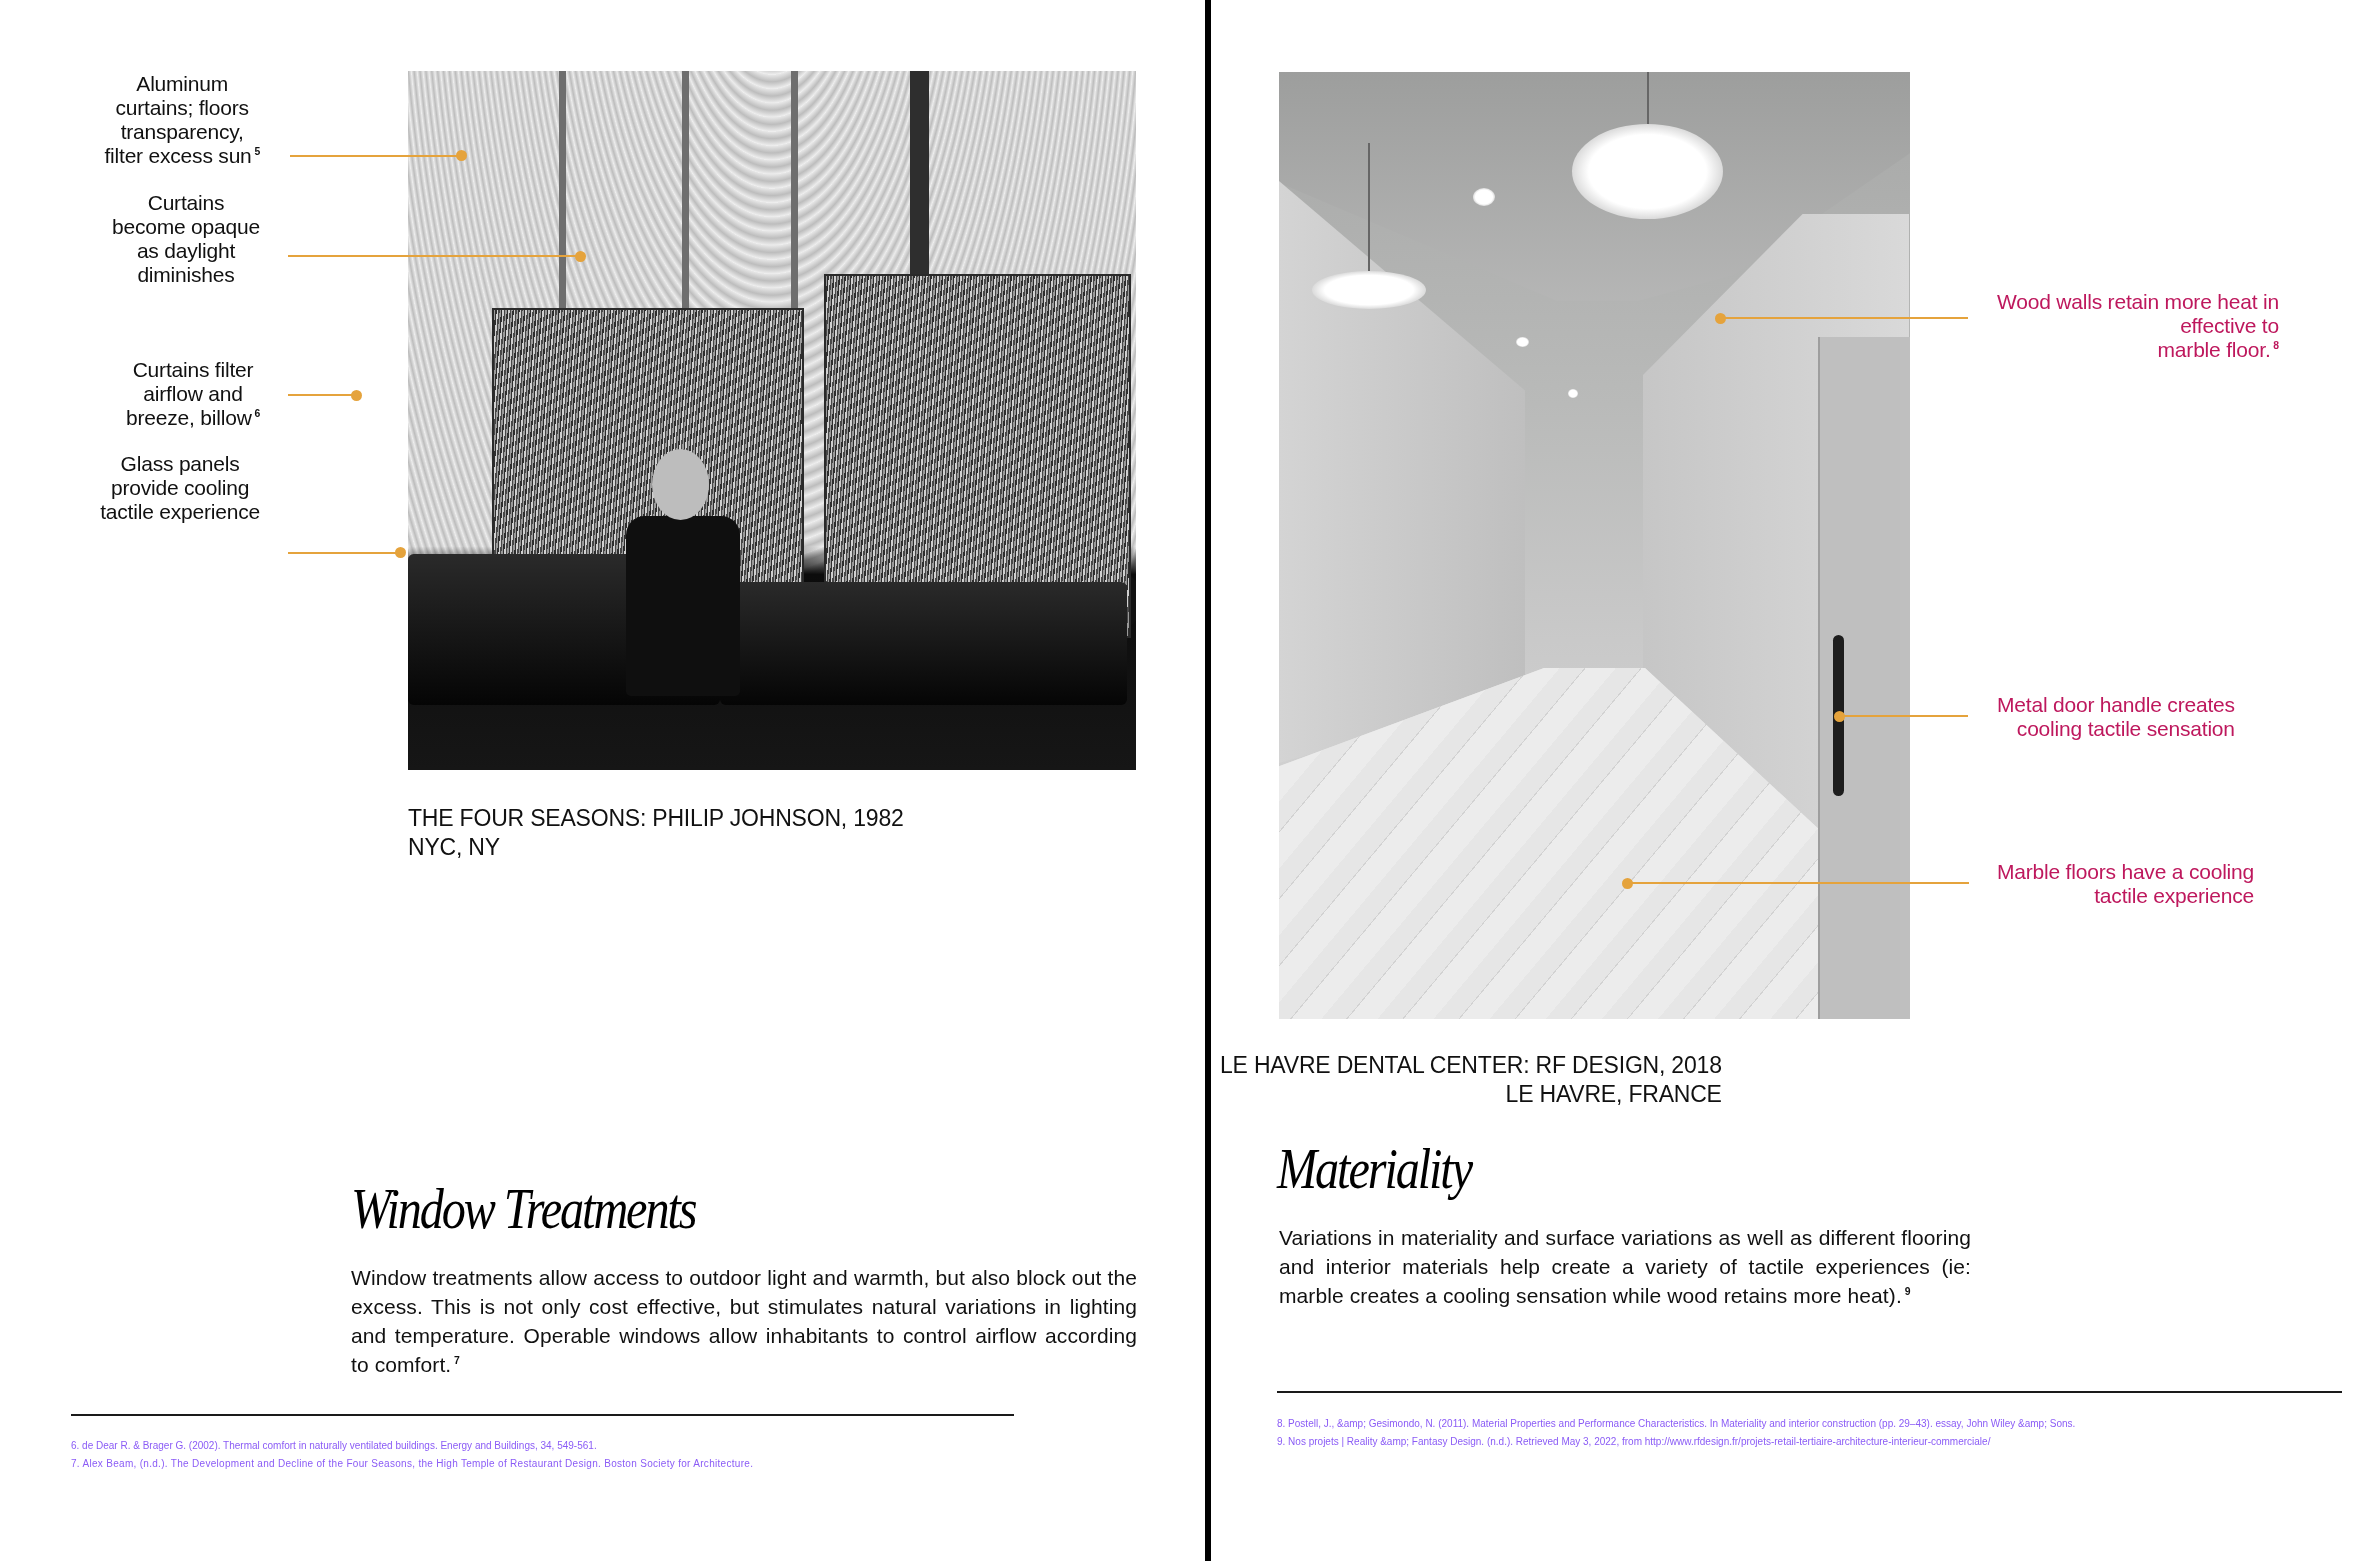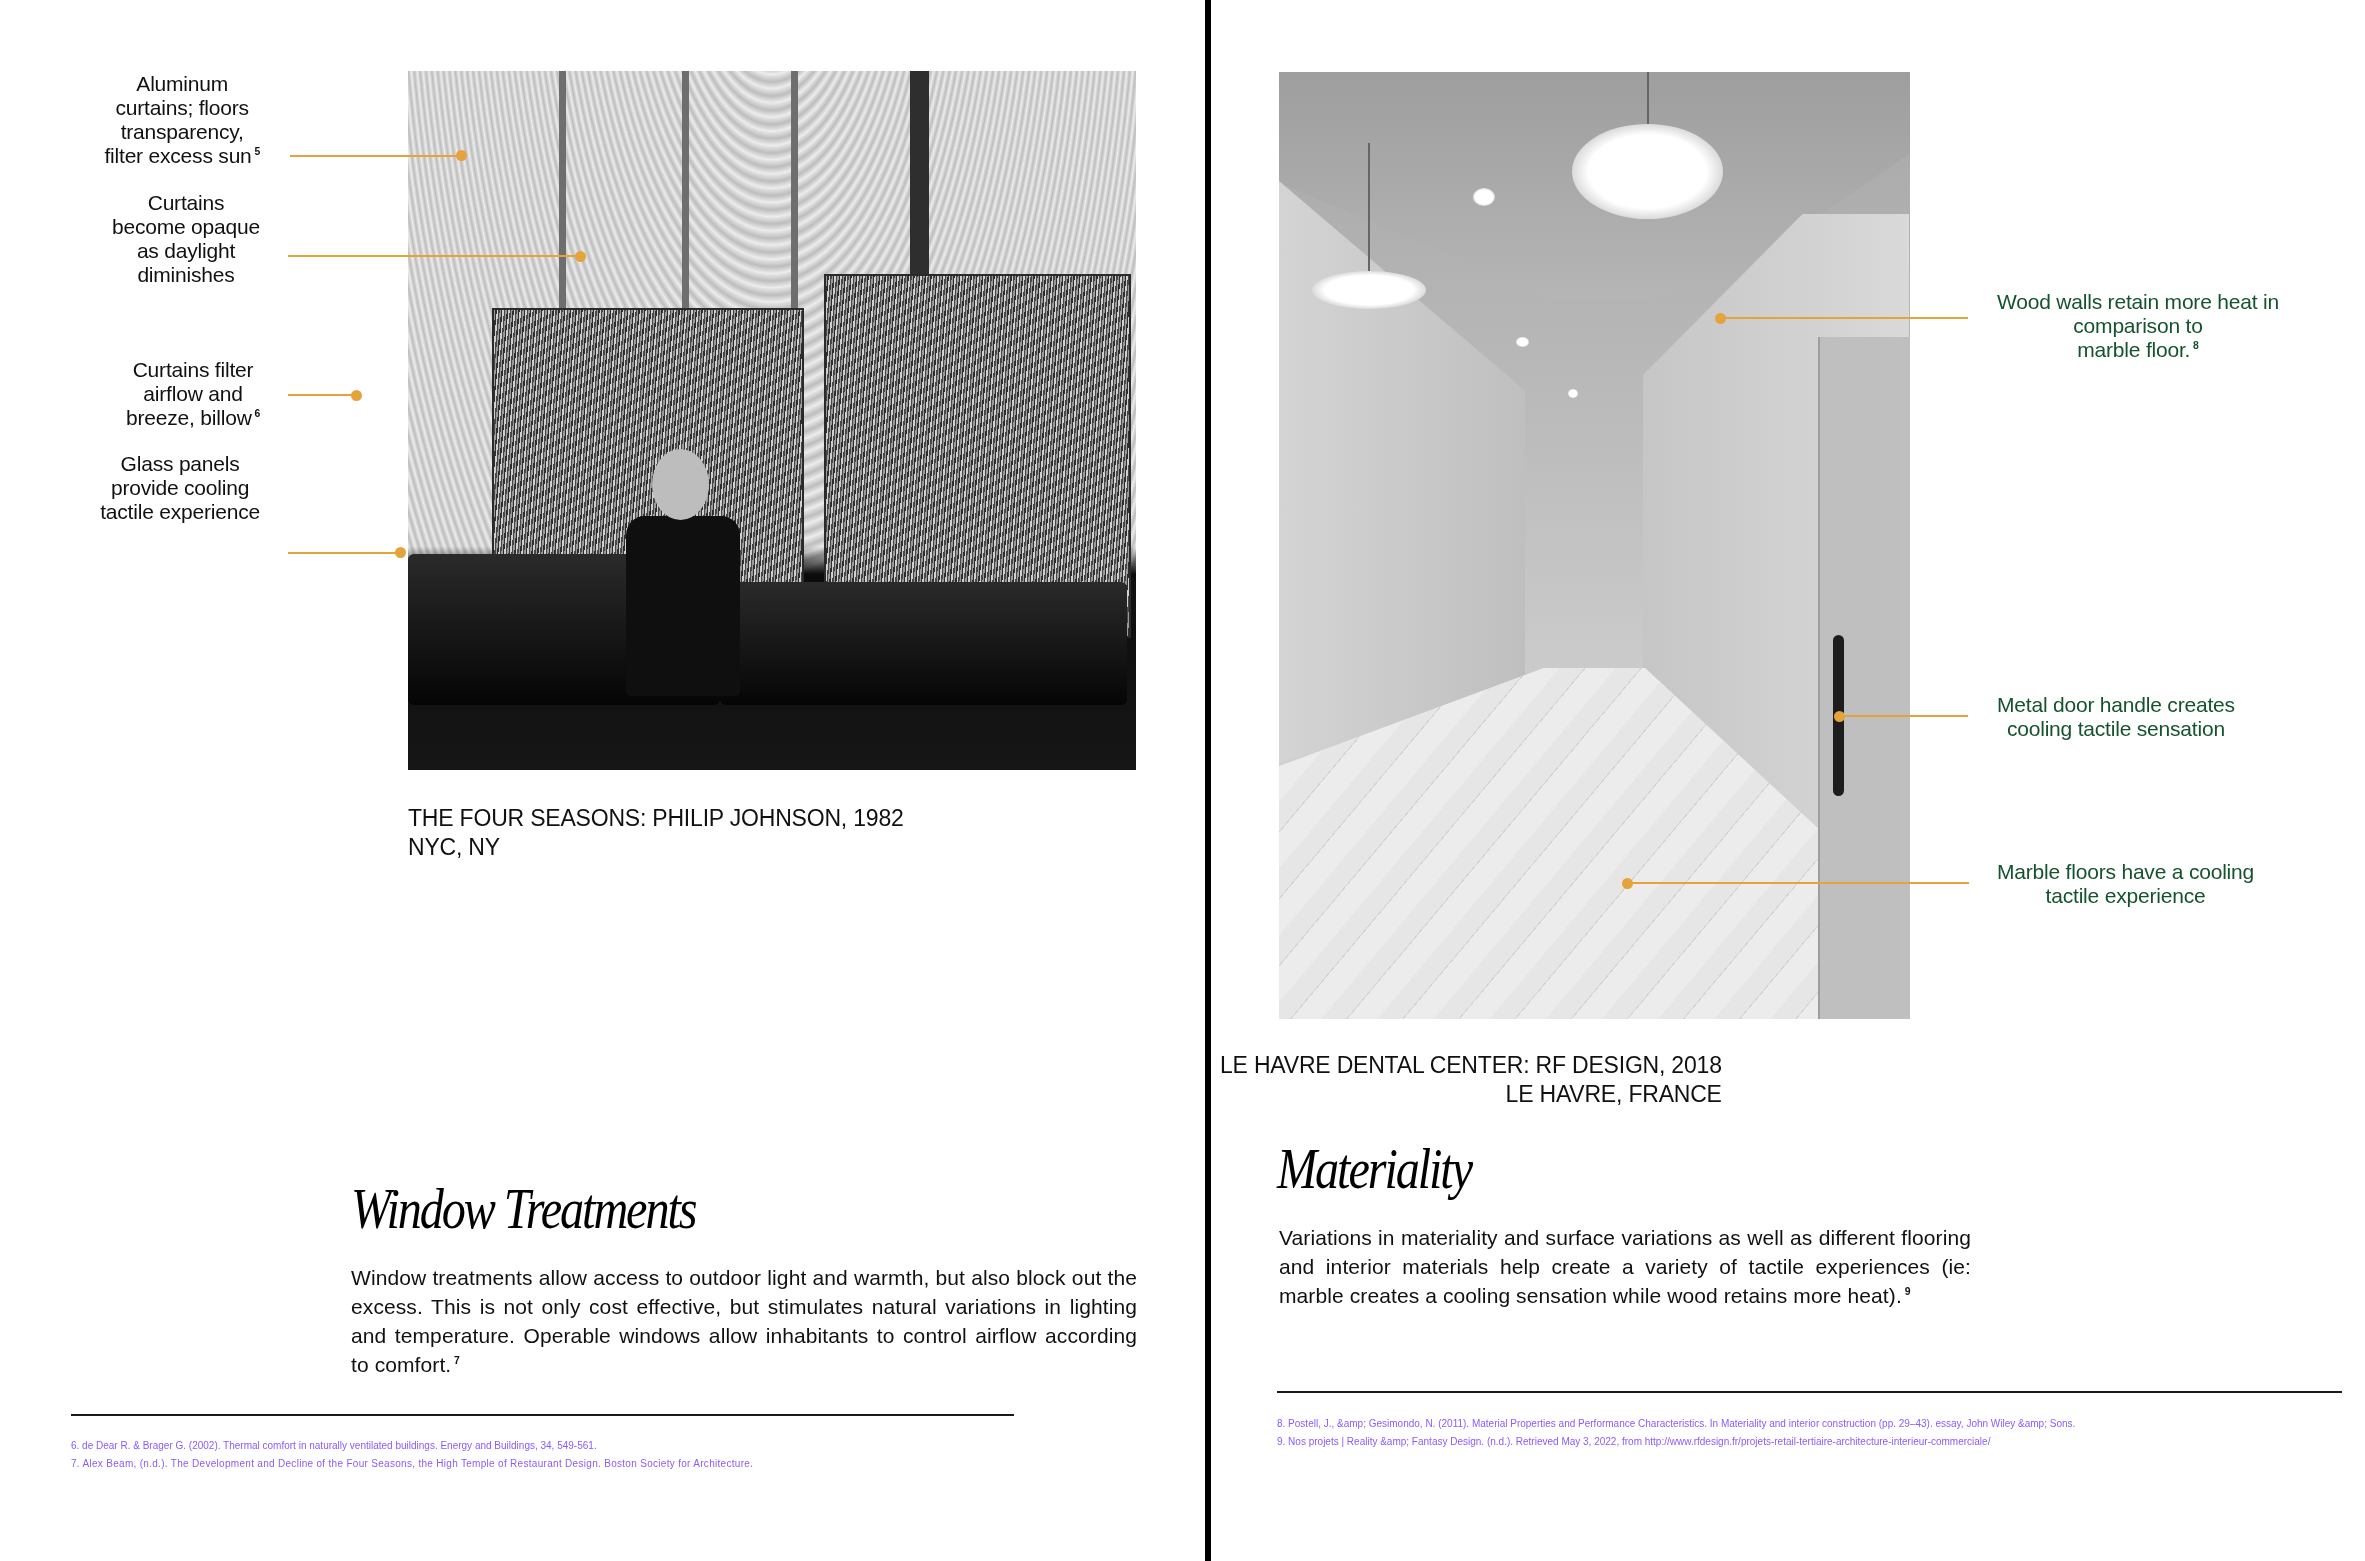--- a/index.html
+++ b/index.html
@@ -1,22 +1,22 @@
 <!DOCTYPE html>
 <html style="font-size:7.6px"><head>
 <meta charset="utf-8">
 <style>
   html, body { margin: 0; padding: 0; background: #ffffff; }
   body { width: 2413px; height: 1562px; position: relative; overflow: hidden;
          font-family: "Liberation Sans", sans-serif; color: #111; }
 
   .annot-left { position: absolute; right: calc(2413px - 260px); text-align: center;
                 font-size: 21px; line-height: 24px; font-weight: 300; letter-spacing: -0.2px; color: #111; }
-  .annot-right { position: absolute; left: 1997px; text-align: center;
-                 font-size: 21px; line-height: 24px; font-weight: 300; letter-spacing: -0.2px; color: #14532d; }
+  .annot-right { position: absolute; left: 1997px; text-align: right;
+                 font-size: 21px; line-height: 24px; font-weight: 300; letter-spacing: -0.2px; color: #be185d; }
   .annot-line { position: absolute; height: 2.4px; background: #E5A33C; }
   .annot-dot { position: absolute; width: 11.4px; height: 11.4px; border-radius: 50%; background: #E5A33C; }
   sup { font-size: 10.4px; font-weight: 700; vertical-align: super; line-height: 0; margin-left: 2.8px; }
 
   .photo { position: absolute; overflow: hidden; }
   .photo-left { left: 408px; top: 71px; width: 728px; height: 699px;
     background:
       radial-gradient(ellipse 66px 57px at 695px 530px, #111 60%, transparent 61%),
       linear-gradient(180deg, rgba(0,0,0,0) 0%, rgba(0,0,0,0) 68%, #0c0c0c 72%, #161616 100%),
       repeating-radial-gradient(ellipse at 50% -30%, #e8e8e8 0px, #bdbdbd 2.8px, #efefef 5.7px),
@@ -144,21 +144,21 @@
 
   <div class="annot-line" style="left:1721px; top:317px; width:247px;"></div>
   <div class="annot-dot" style="left:1715px; top:313px;"></div>
   <div class="annot-line" style="left:1839px; top:715px; width:129px;"></div>
   <div class="annot-dot" style="left:1834px; top:711px;"></div>
   <div class="annot-line" style="left:1628px; top:882px; width:341px;"></div>
   <div class="annot-dot" style="left:1622px; top:878px;"></div>
 
   <div class="annot-right" style="top:290px;">
     <div>Wood walls retain more heat in</div>
-    <div>comparison to</div>
+    <div>effective to</div>
     <div><span>marble floor.</span><sup>8</sup></div>
   </div>
   <div class="annot-right" style="top:693px;">
     <div>Metal door handle creates</div>
     <div>cooling tactile sensation</div>
   </div>
   <div class="annot-right" style="top:860px;">
     <div>Marble floors have a cooling</div>
     <div>tactile experience</div>
   </div>

